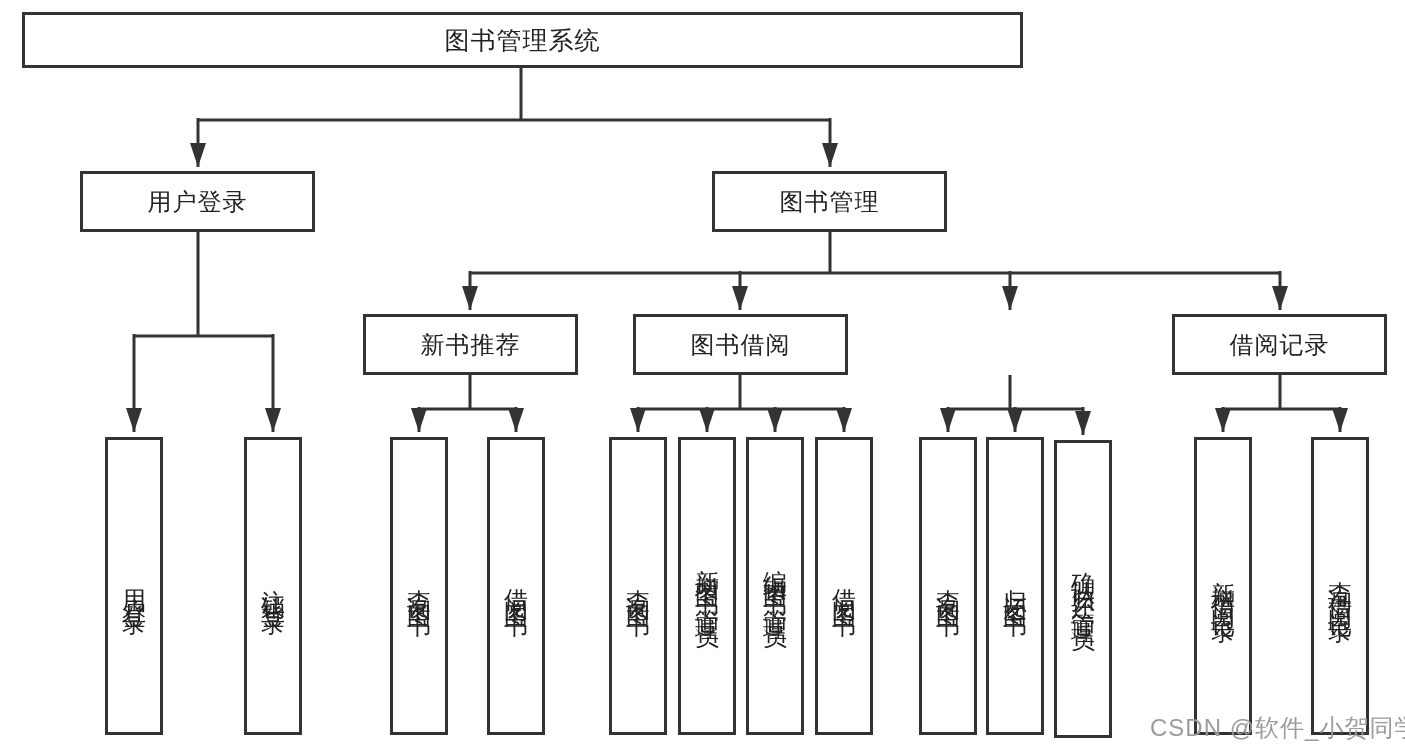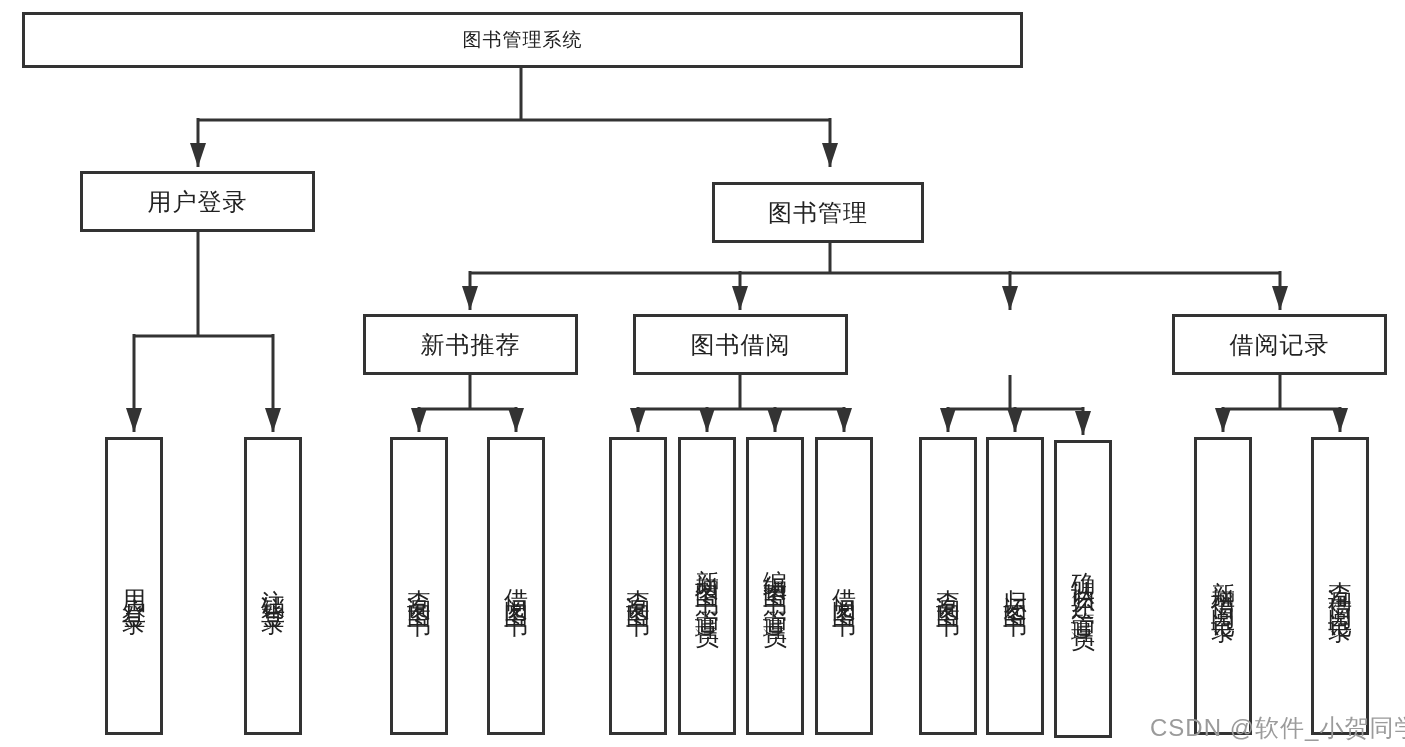--- a/index.html
+++ b/index.html
@@ -26,21 +26,21 @@
     position: absolute;
     box-sizing: border-box;
     border: 3px solid #333333;
     background: #ffffff;
     display: flex;
     align-items: center;
     justify-content: center;
     color: #222222;
   }
   .hbox { font-size: 24px; letter-spacing: 1px; }
-  .hbox.root { font-size: 19px; }
+  .hbox.root { font-size: 25px; }
   .vbox span.vtext {
     writing-mode: vertical-rl;
     text-orientation: mixed;
     font-size: 24px;
     line-height: 1;
     letter-spacing: 8px;
     white-space: nowrap;
   }
   .watermark {
     position: absolute;
@@ -99,21 +99,21 @@
     <path class="ln" d="M1340,407 V432" marker-end="url(#arrow)"></path>
   </svg>
 
   <div class="box hbox root" style="left:22px; top:12px; width:1001px; height:56px;">
     <span>图书管理系统</span>
   </div>
 
   <div class="box hbox" style="left:80px; top:171px; width:235px; height:61px;">
     <span>用户登录</span>
   </div>
-  <div class="box hbox" style="left:712px; top:182px; width:212px; height:61px;">
+  <div class="box hbox" style="left:712px; top:171px; width:235px; height:61px;">
     <span>图书管理</span>
   </div>
 
   <div class="box hbox" style="left:363px; top:314px; width:215px; height:61px;">
     <span>新书推荐</span>
   </div>
   <div class="box hbox" style="left:633px; top:314px; width:215px; height:61px;">
     <span>图书借阅</span>
   </div>
   <div class="box hbox" style="left:1172px; top:314px; width:215px; height:61px;">

